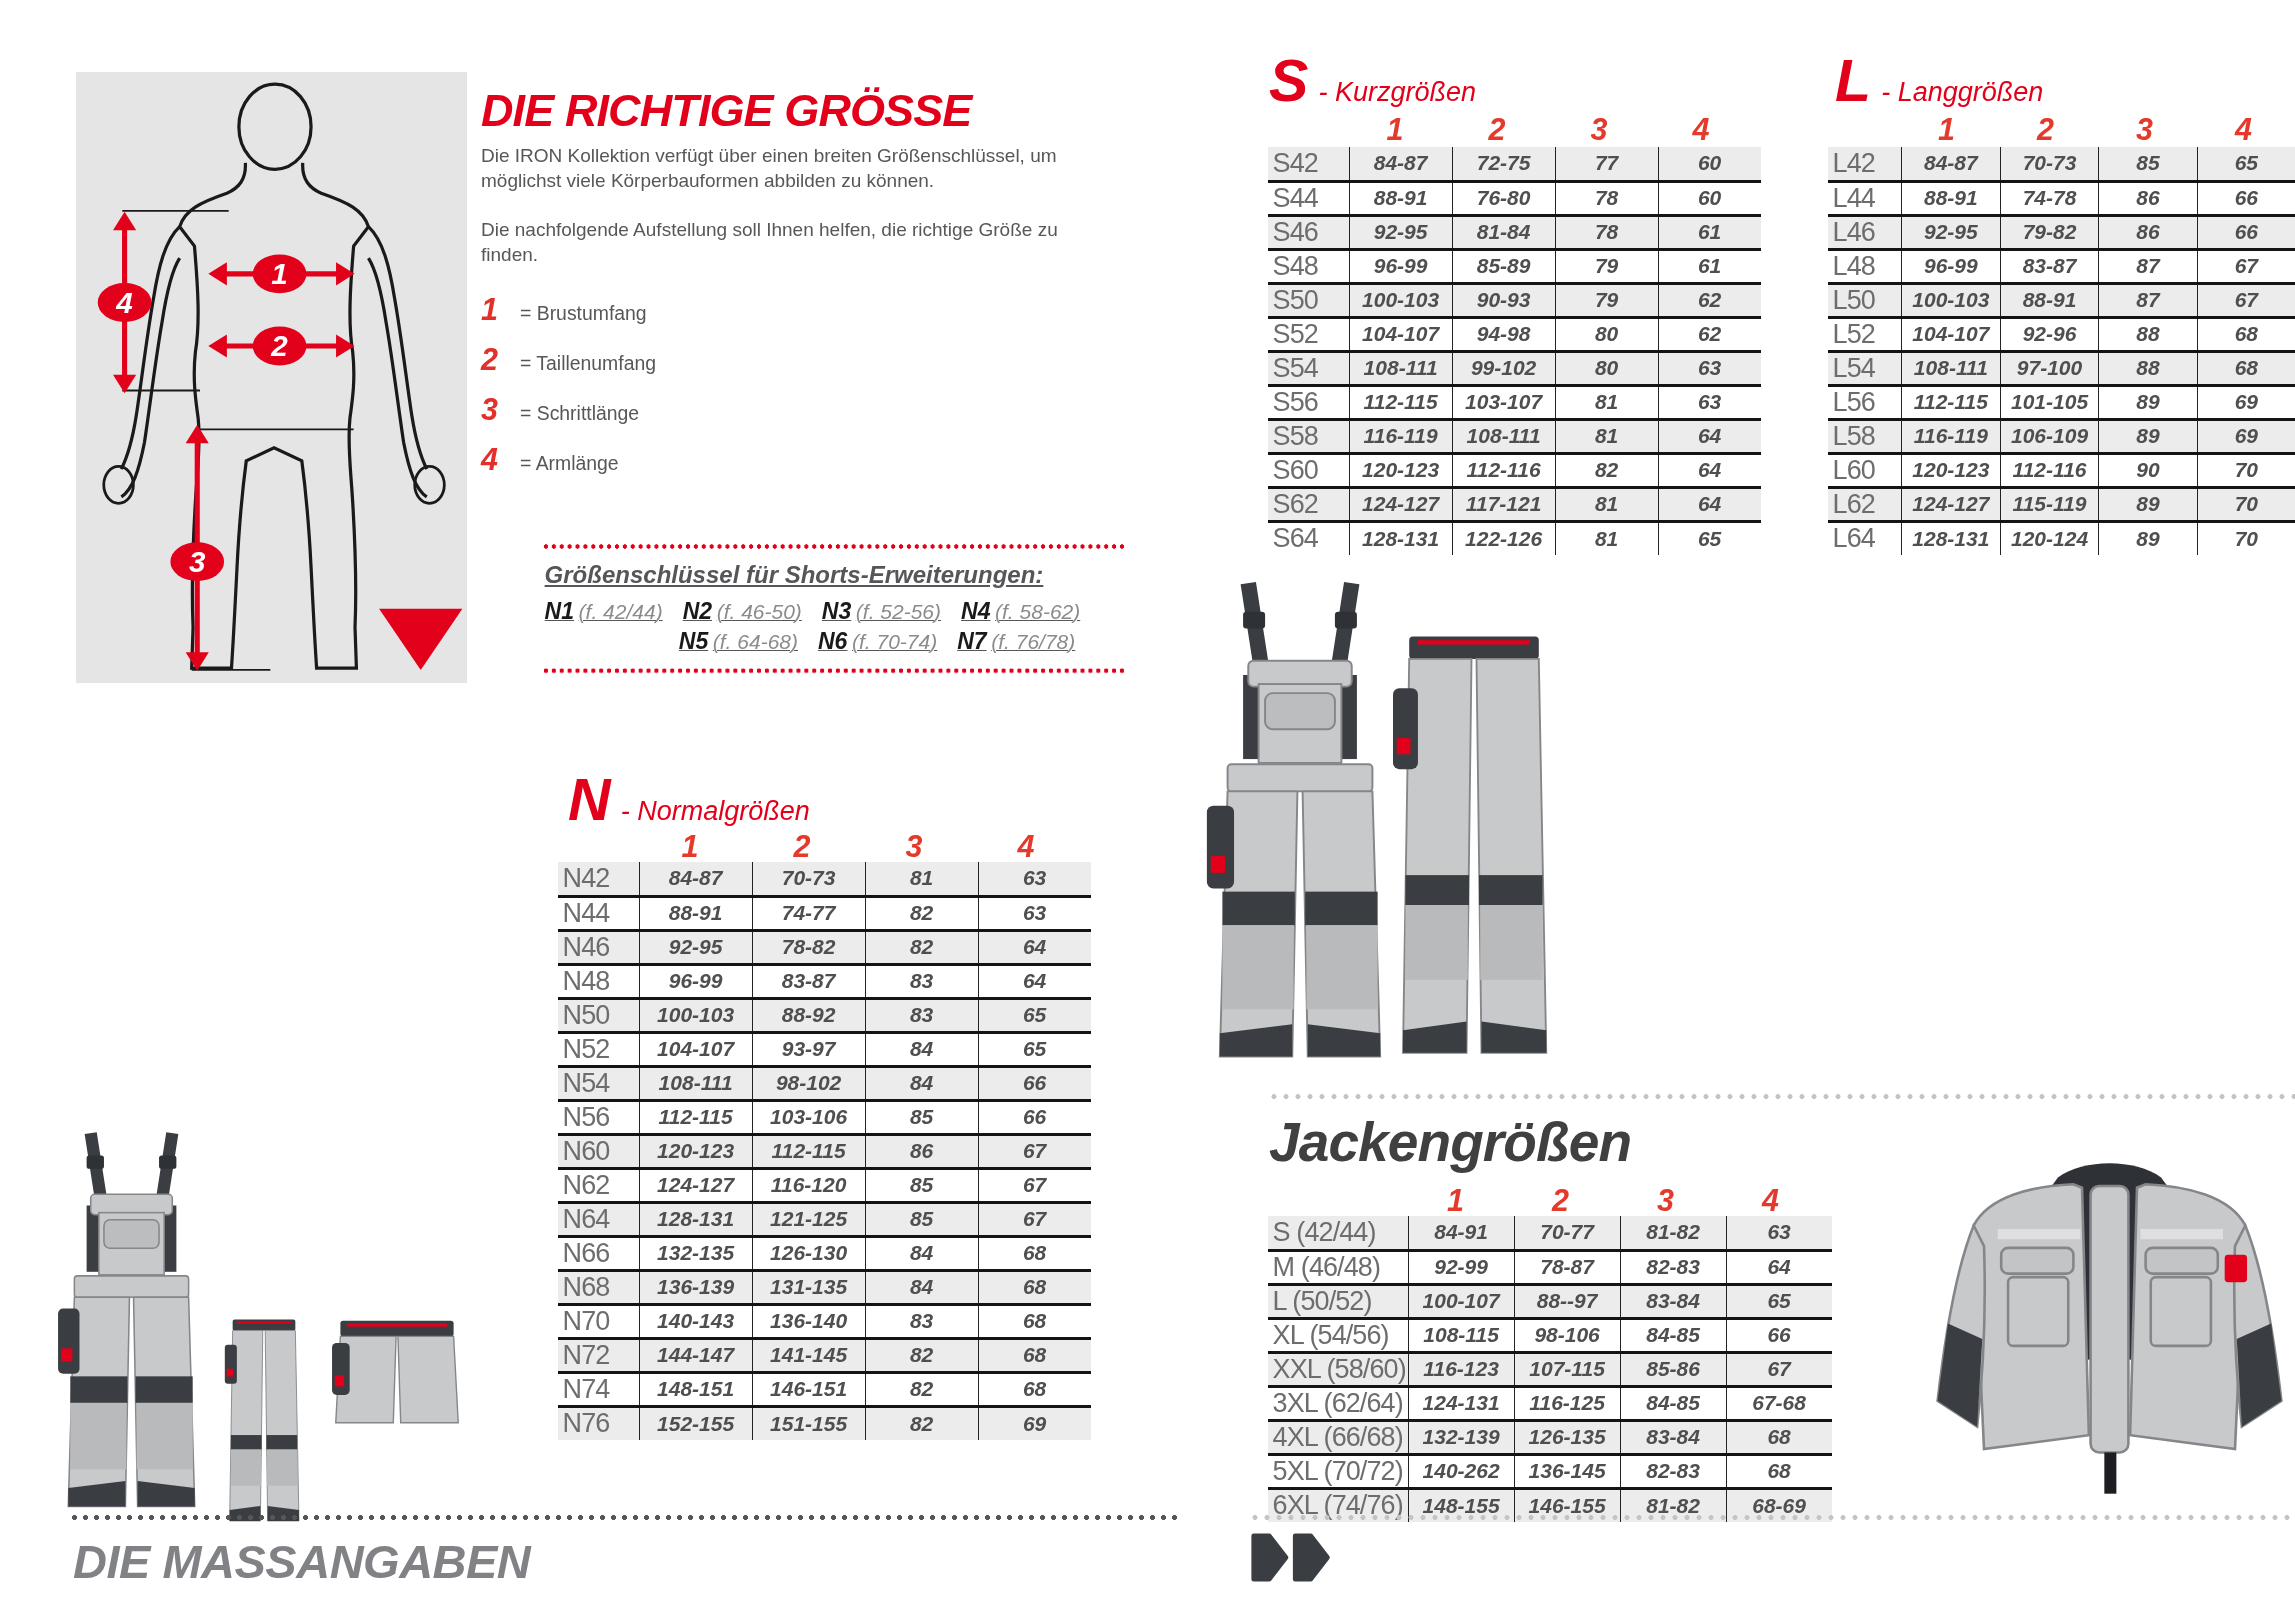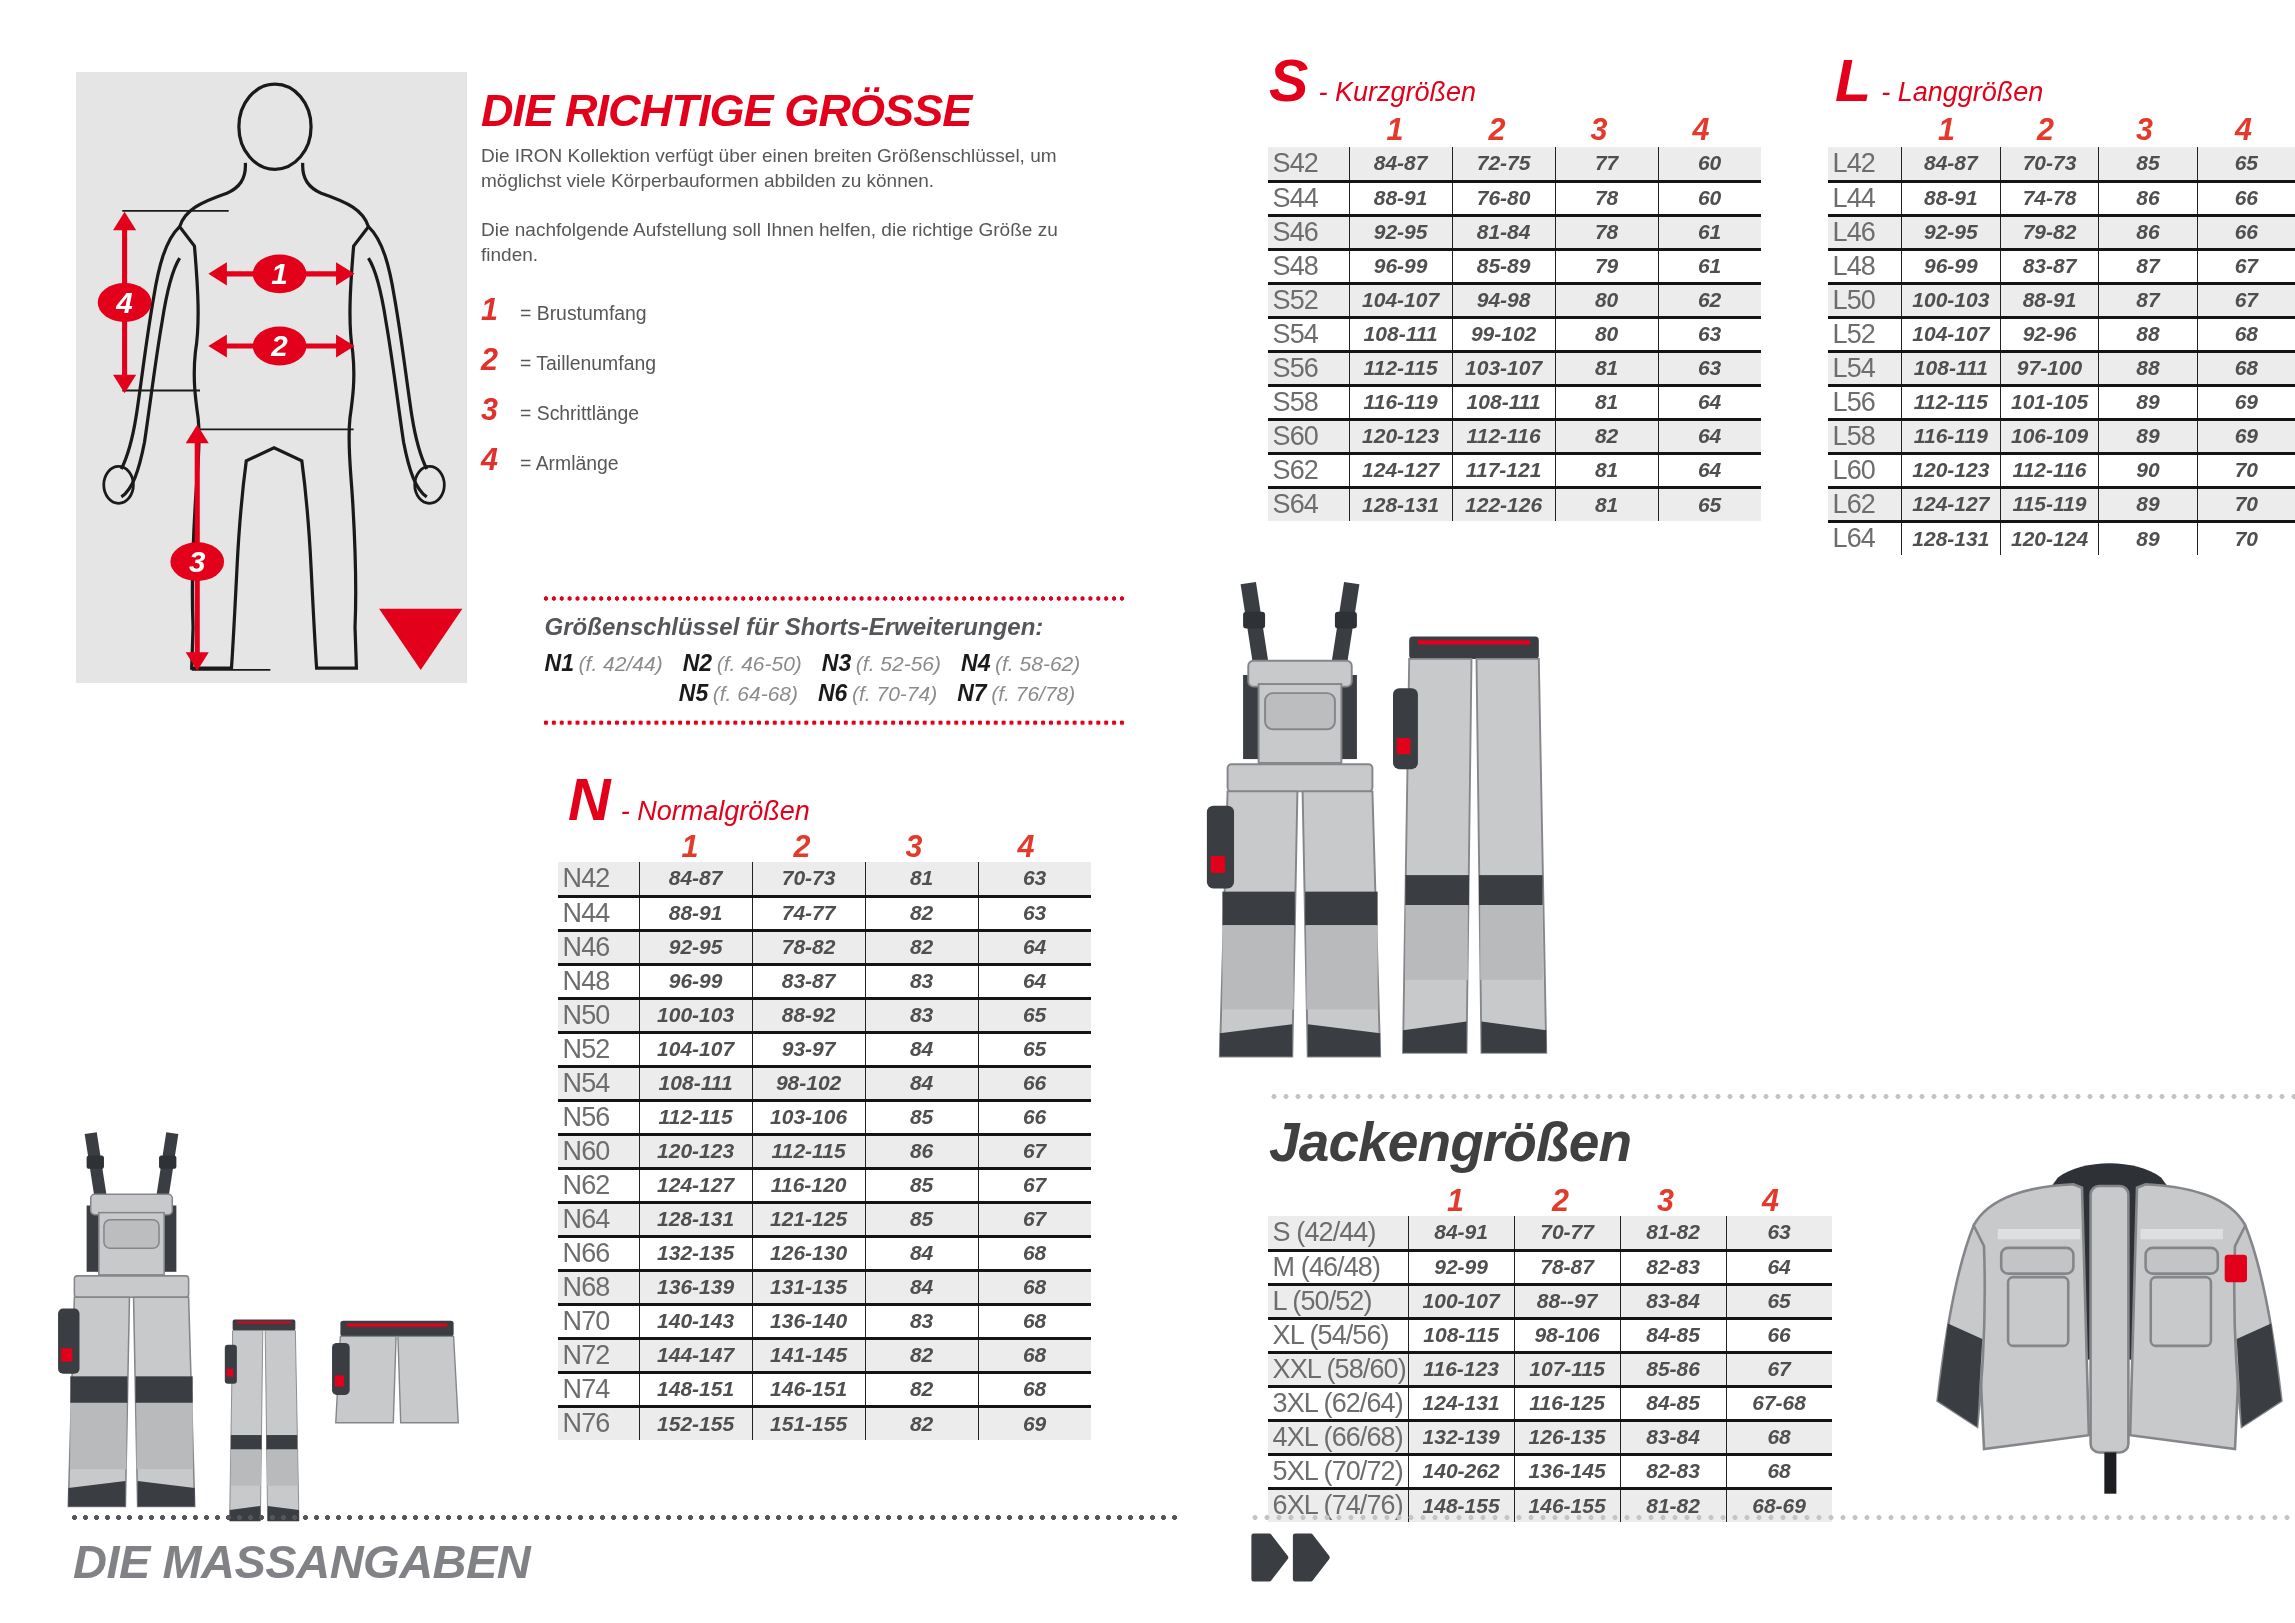--- a/index.html
+++ b/index.html
@@ -14,21 +14,21 @@
   .intro-p1{top:124px;}
   .intro-p2{top:198px;}
 
   
   .legend{left:481px;top:292px;display:flex;flex-direction:column;gap:15px;}
   .legend-item{display:flex;align-items:baseline;gap:12px;}
   .legend-num{font-size:30.5px;font-weight:800;font-style:italic;color:#e2302a;min-width:27px;}
   .legend-label{font-size:19.4px;color:#57575a;}
 
   
-  .shorts-box{left:539px;top:583px;width:584px;padding:12px 2.8px 14px 2.8px;}
+  .shorts-box{left:539px;top:531px;width:584px;padding:12px 2.8px 14px 2.8px;text-decoration:underline;}
   .dots{height:7.4px;background-repeat:repeat-x;background-position:left center;}
   .dots-red{background-image:radial-gradient(circle,#e2001a 2.1px,transparent 2.5px);background-size:7.9px 7.4px;}
   .dots-gray{background-image:radial-gradient(circle,#c2c4c6 2.3px,transparent 2.8px);background-size:12px 7.4px;}
   .dots-dark{background-image:radial-gradient(circle,#55565a 2.3px,transparent 2.8px);background-size:11px 7.4px;}
   .shorts-title{font-size:24px;font-weight:700;font-style:italic;color:#56565a;margin:11px 0 8.3px 2.8px;}
   .shorts-row{display:flex;gap:20px;margin:3.7px 0 0 2.8px;font-style:italic;white-space:nowrap;}
   .shorts-row2{margin-left:137px;}
   .shorts-code{font-size:23px;font-weight:800;color:#1a1a1a;font-style:italic;}
   .shorts-range{font-size:21px;color:#8b8b8d;font-style:italic;margin-left:4.6px;}
 
@@ -197,20 +197,27 @@
         <td class="val">81-84</td>
         <td class="val">78</td>
         <td class="val">61</td>
       </tr>
       <tr>
         <td class="lbl">S48</td>
         <td class="val">96-99</td>
         <td class="val">85-89</td>
         <td class="val">79</td>
         <td class="val">61</td>
+      </tr>
+      <tr>
+        <td class="lbl">S50</td>
+        <td class="val">100-103</td>
+        <td class="val">90-93</td>
+        <td class="val">79</td>
+        <td class="val">62</td>
       </tr>
       <tr>
         <td class="lbl">S52</td>
         <td class="val">104-107</td>
         <td class="val">94-98</td>
         <td class="val">80</td>
         <td class="val">62</td>
       </tr>
       <tr>
         <td class="lbl">S54</td>

